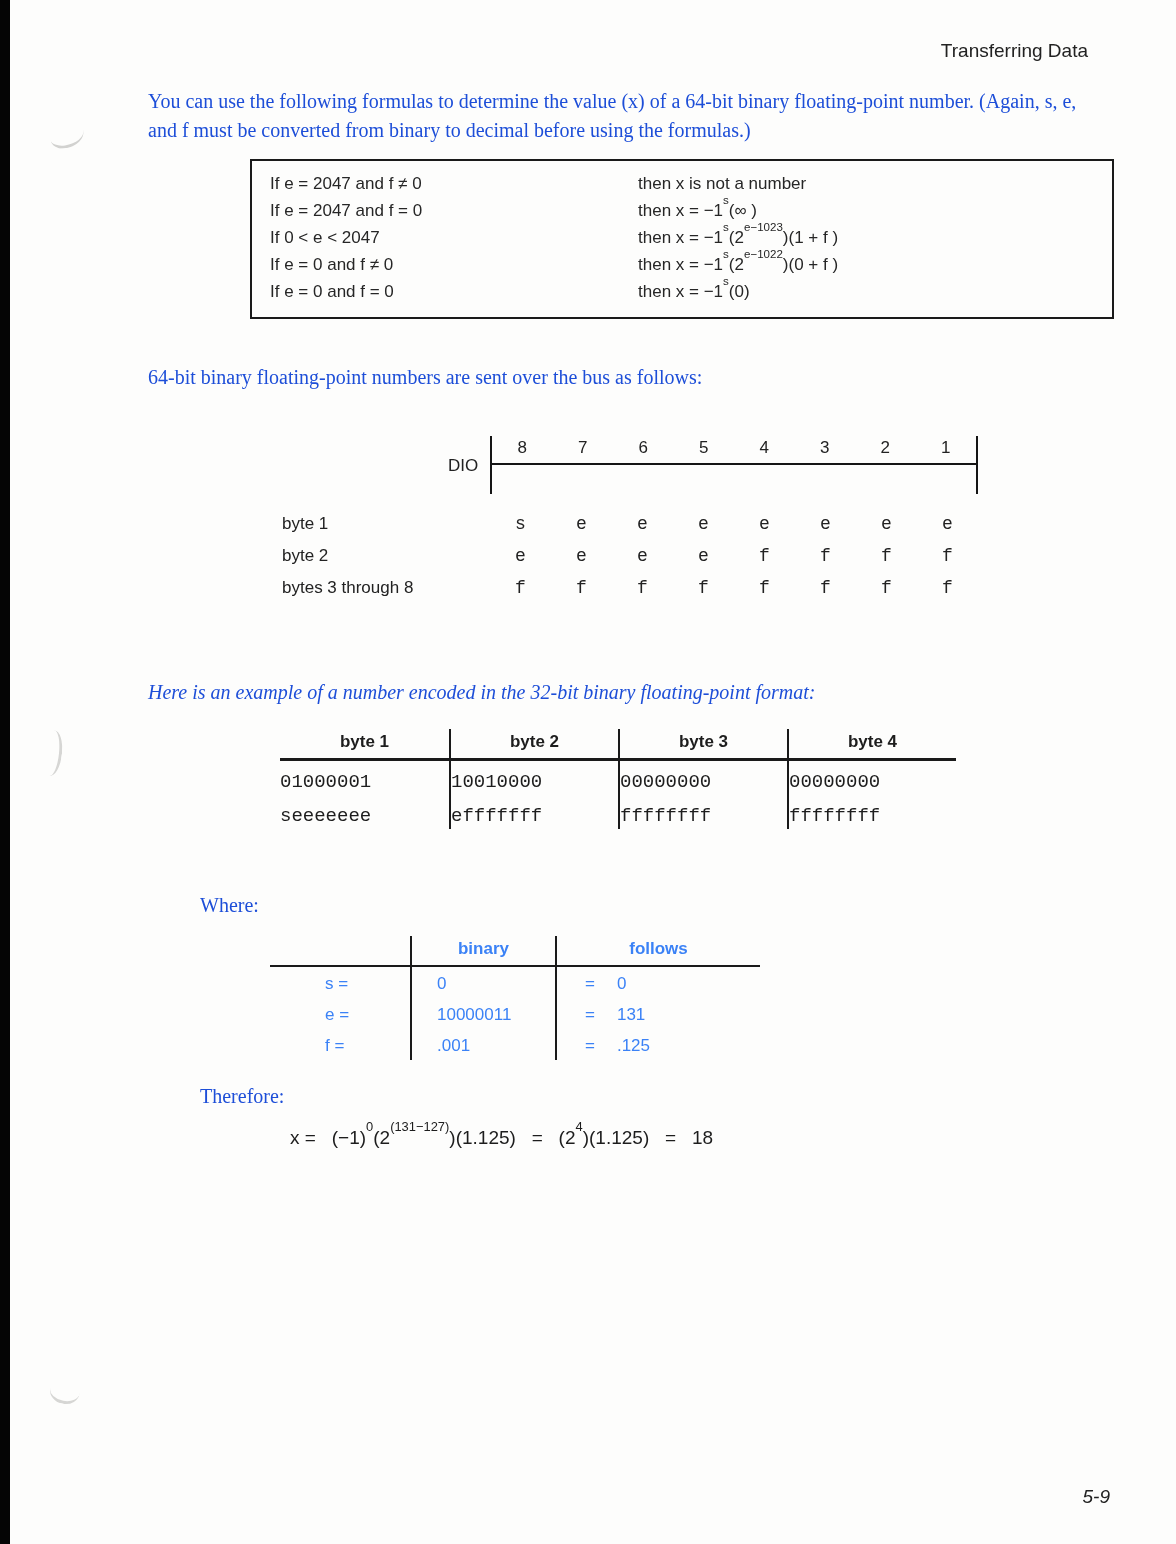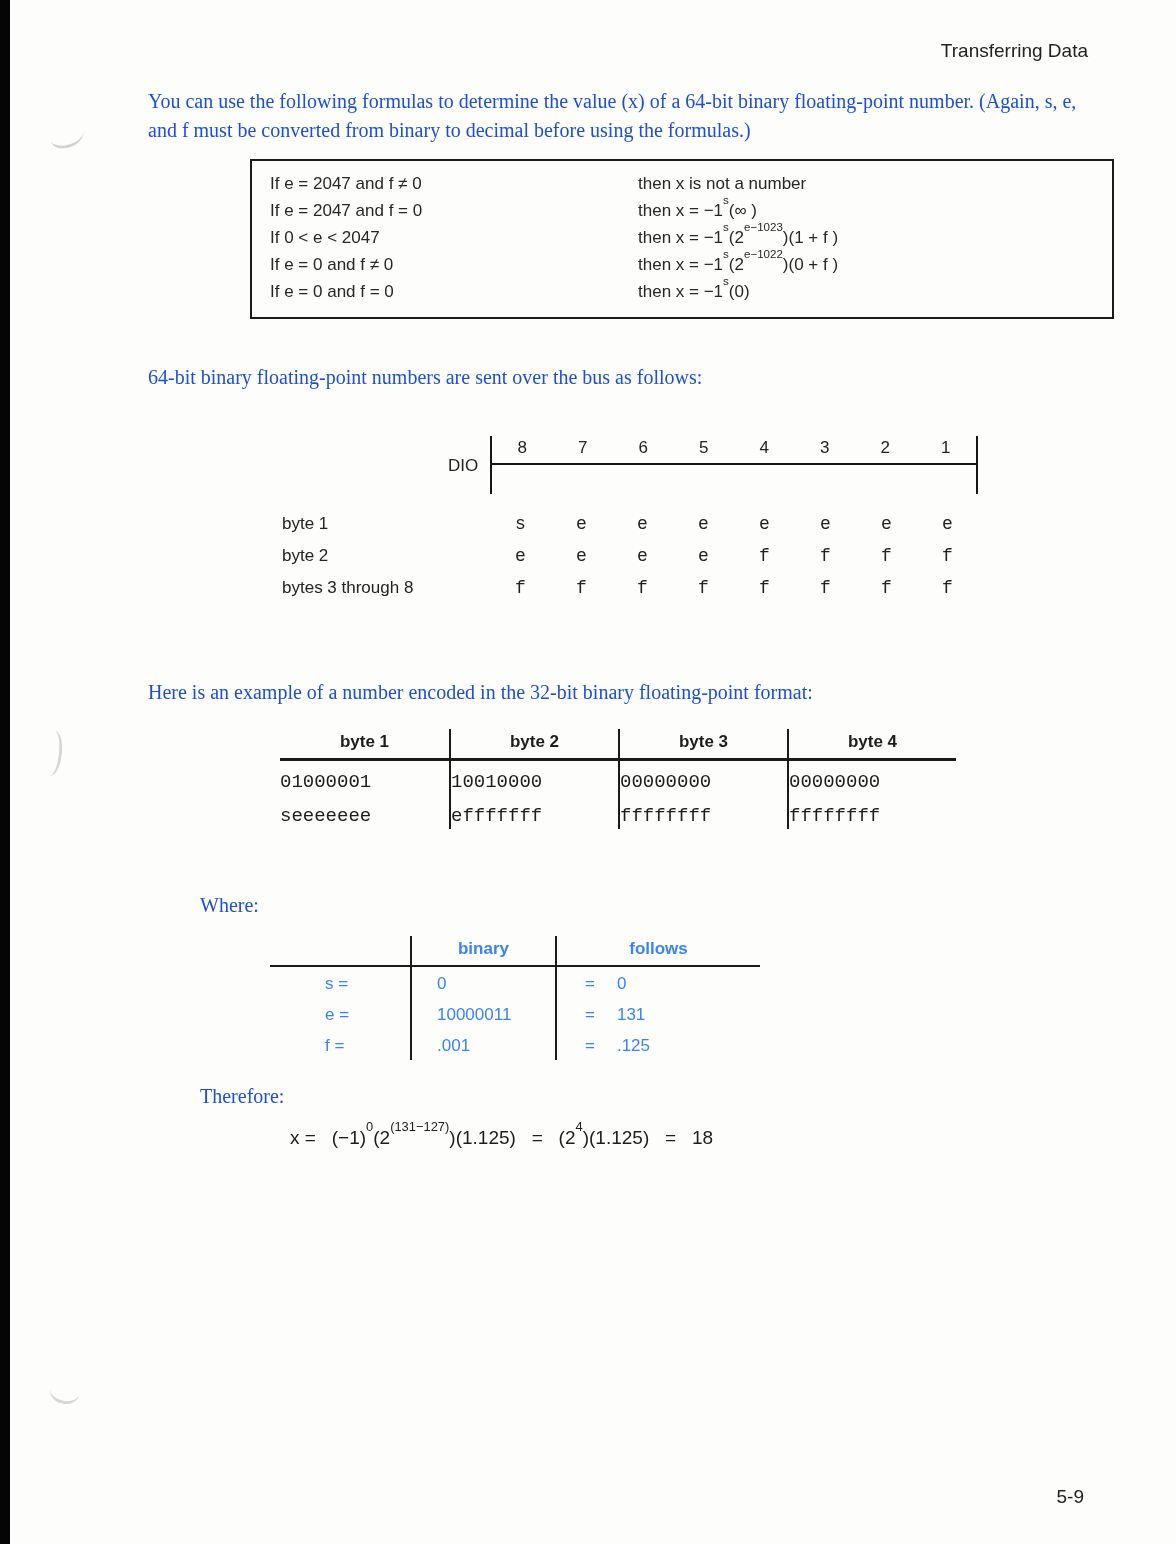--- a/index.html
+++ b/index.html
@@ -69,21 +69,21 @@
   .dio-row { display: flex; margin-left: 282px; line-height: 32px; }
   .dio-row-label { width: 208px; }
   .dio-cells {
     width: 488px;
     display: grid; grid-template-columns: repeat(8, 1fr);
     justify-items: center;
     font-family: "Liberation Mono", monospace;
     font-size: 18px;
   }
 
-  .example-par { margin: 74px 0 0 148px; }
+  .example-par { margin: 74px 0 0 148px; font-style: italic; }
 
   
   .ex-table {
     margin: 22px 0 0 280px;
     display: grid;
     grid-template-columns: repeat(4, 169px);
     color: #1d1d1d;
   }
   .ex-h {
     font-family: "Liberation Sans", sans-serif;
@@ -128,24 +128,25 @@
   .tf-formula {
     margin: 16px 0 0 290px;
     font-family: "Liberation Sans", sans-serif;
     font-size: 19px;
     color: #1d1d1d;
     white-space: pre-wrap;
   }
 
   .page-number {
     position: absolute;
-    right: 92px; bottom: 36px;
+    right: 66px; bottom: 36px;
     font-family: "Liberation Sans", sans-serif;
     font-size: 19px;
     color: #222;
+    font-style: italic;
   }
 
   
   .artifact { position: absolute; pointer-events: none; }
   .a1 { left: 50px; top: 122px; width: 34px; height: 26px;
         border-bottom: 3px solid #d2d2d0; border-radius: 0 0 60% 40%; transform: rotate(-8deg); }
   .a2 { left: 42px; top: 730px; width: 20px; height: 46px;
         border-right: 3px solid #d6d6d4; border-radius: 0 60% 60% 0; transform: rotate(6deg); }
   .a3 { left: 50px; top: 1378px; width: 30px; height: 26px;
         border-bottom: 3px solid #d6d6d4; border-radius: 0 0 50% 50%; transform: rotate(10deg); }

